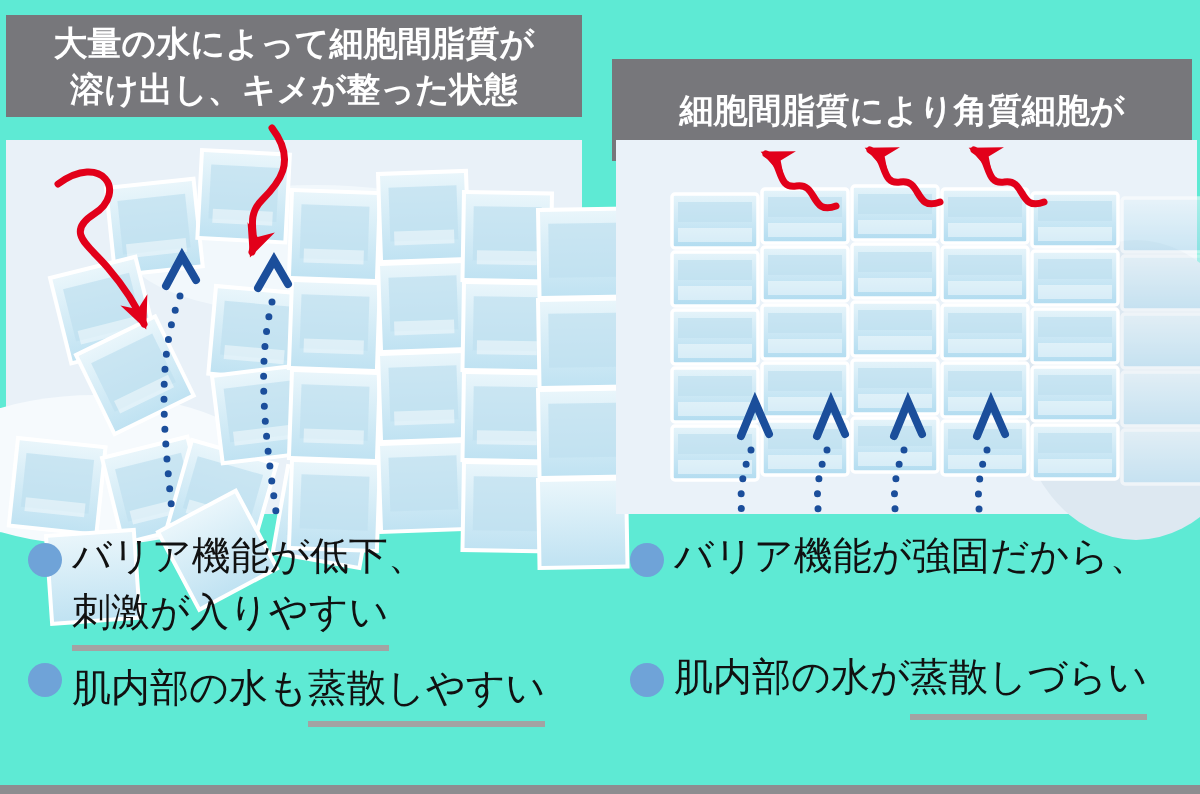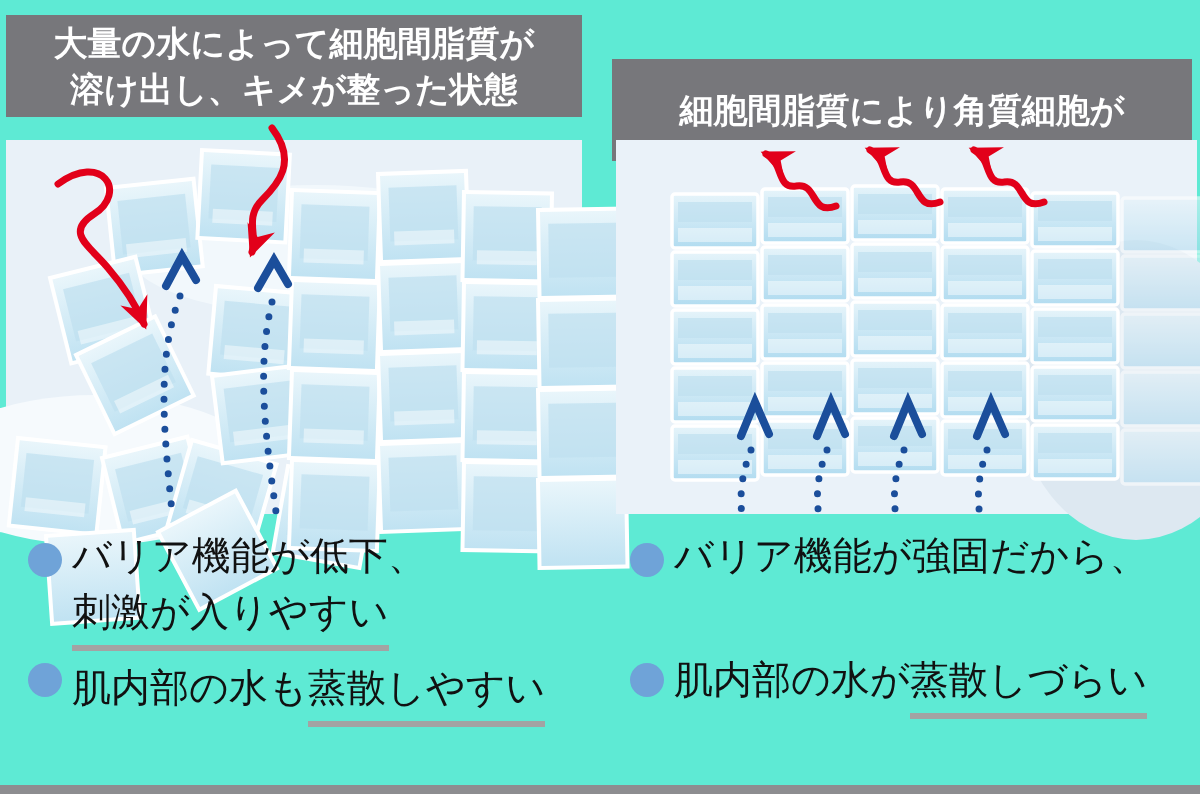--- a/index.html
+++ b/index.html
@@ -411,19 +411,19 @@
   <div class="bullet" style="left:72px;top:652px;margin-top:8px;">
     <span>肌内部の水も</span><span class="ul">蒸散しやすい</span>
   </div>
 
   <div class="dot" style="left:630px;top:543px;"></div>
   <div class="bullet" style="left:674px;top:528px;text-align:right;">
     <span>バリア機能が強固だから、</span><br>
   </div>
 
   <div class="dot" style="left:630px;top:663px;"></div>
-  <div class="bullet" style="left:674px;top:652px;">
+  <div class="bullet" style="left:674px;top:652px;font-family:Liberation Mono, monospace;">
     <span>肌内部の水が</span><span class="ul">蒸散しづらい</span>
   </div>
 
   <div class="bottom-bar"></div>
 
 </div>
 
 </body></html>

